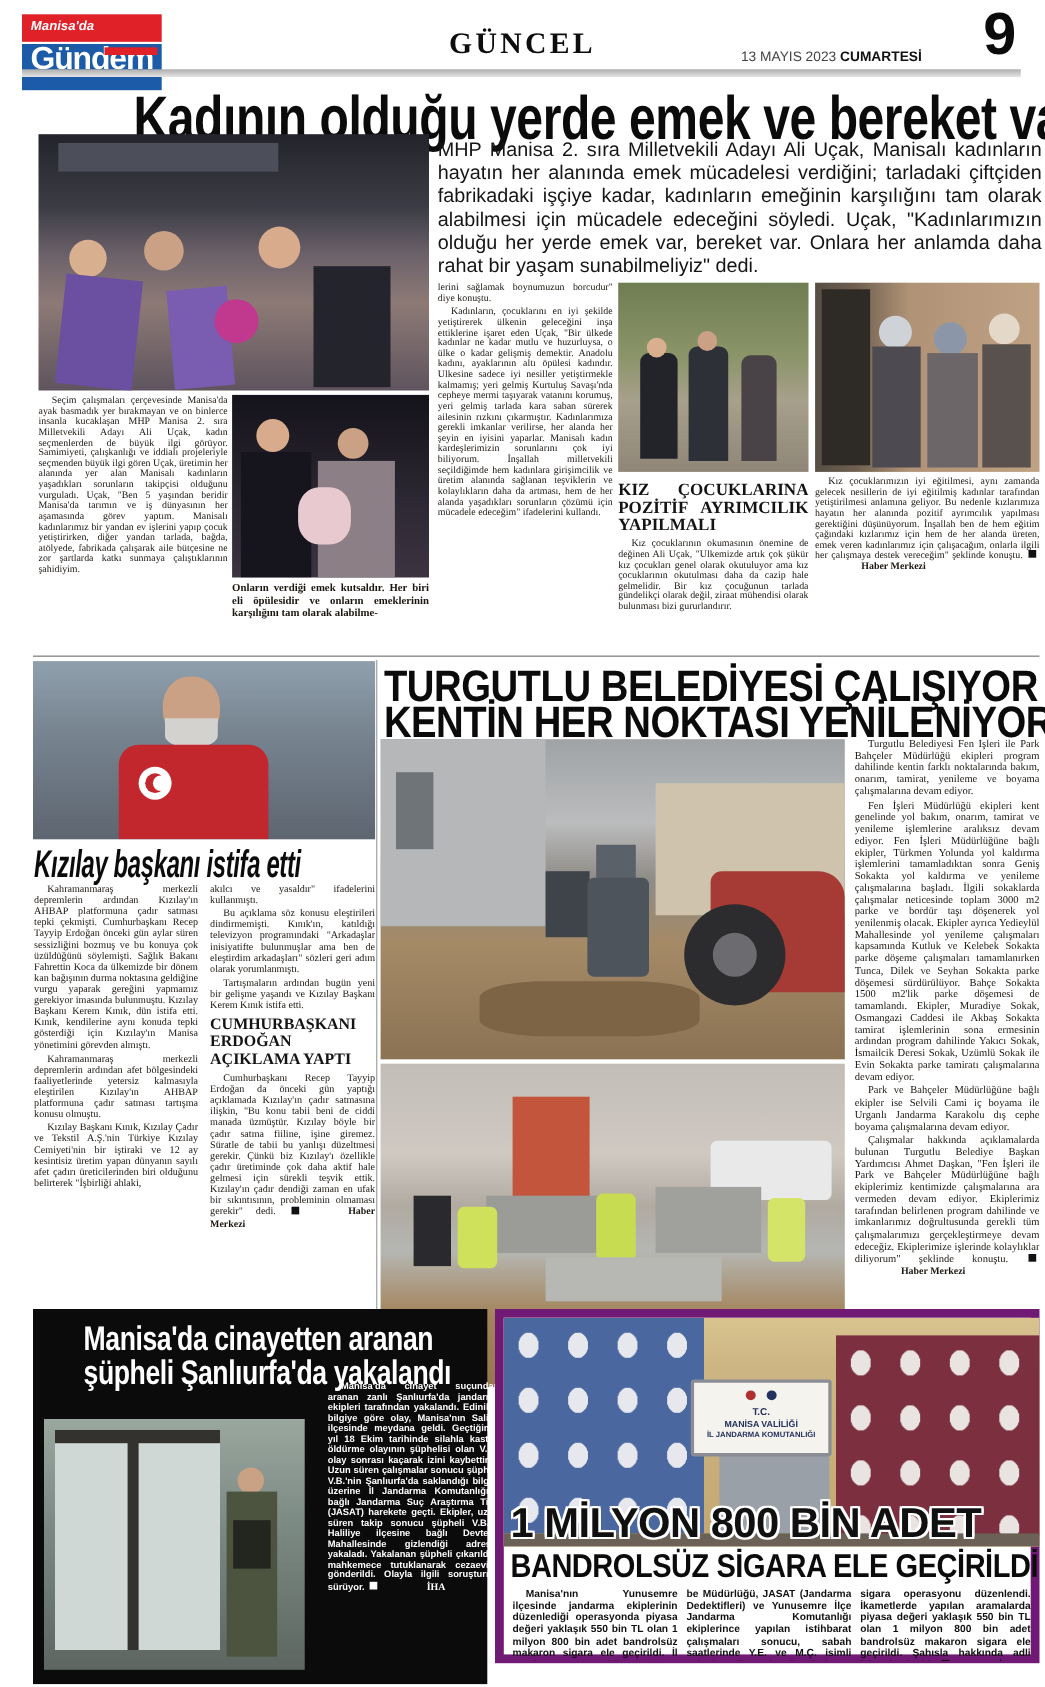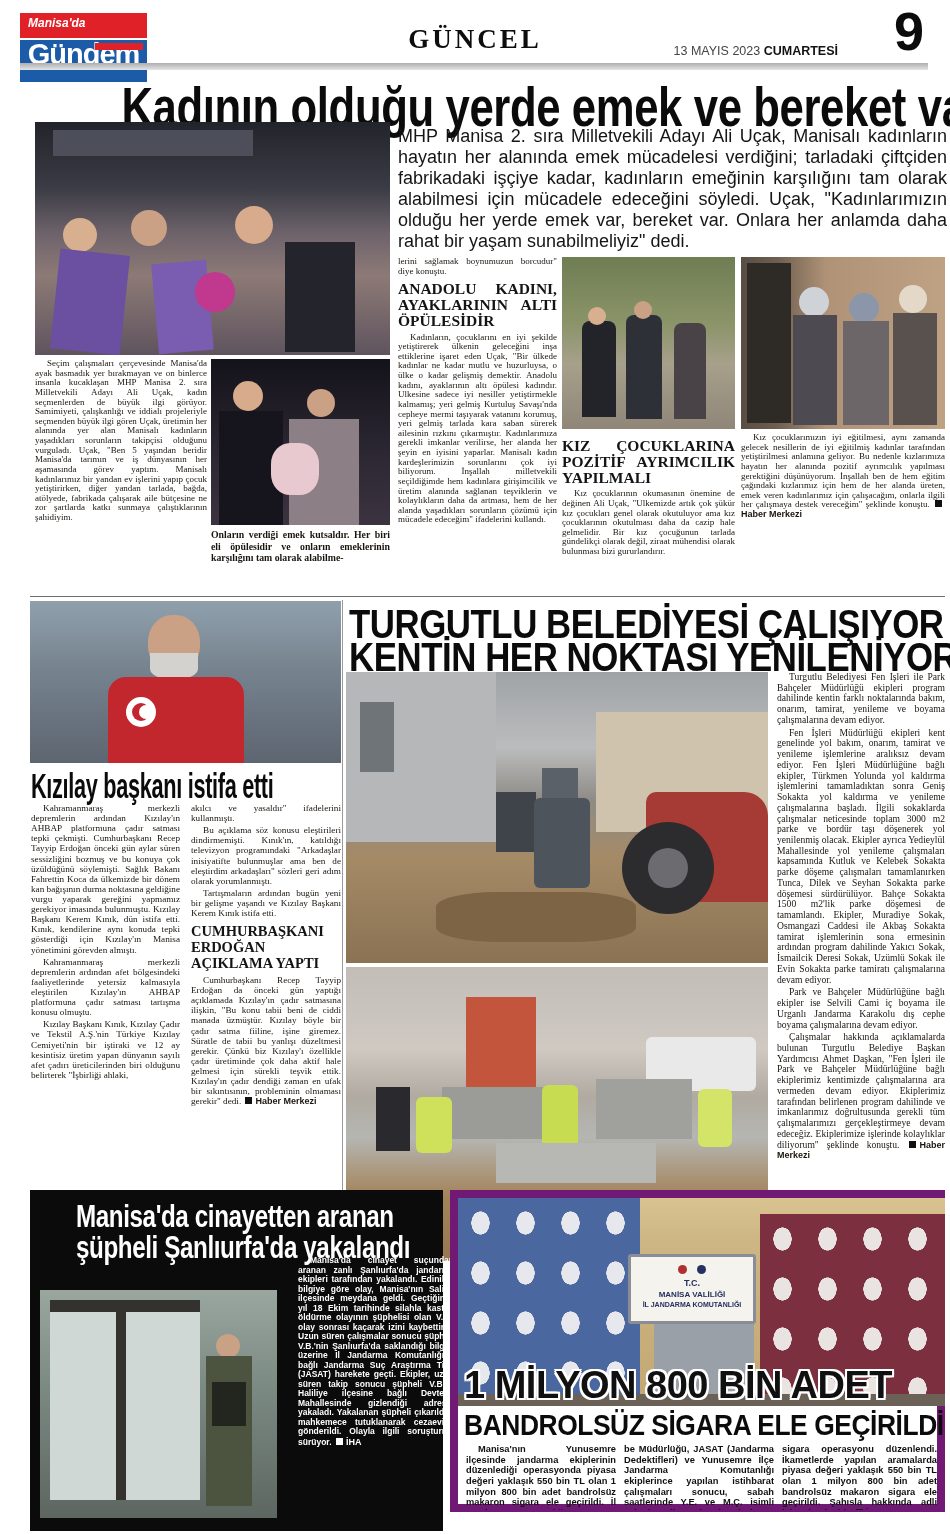--- a/index.html
+++ b/index.html
@@ -15,21 +15,21 @@
   .jtext{position:absolute;text-align:justify;overflow:hidden;color:#1b150f;}
   .jtext p{margin:0 0 2px 0;}
   .ind{text-indent:12px;}
   .a1col{font-size:9px;line-height:1.07;}
   .kzcol{font-size:9.2px;line-height:1.1;}
   .tgcol{font-size:9.6px;line-height:1.12;}
   h3.subhead{font-family:"Liberation Serif",serif;font-weight:bold;font-size:15.5px;line-height:1.04;margin:5px 0 3px 0;color:#141414;}
   h4.kzsub{font-family:"Liberation Serif",serif;font-weight:bold;font-size:14.5px;line-height:1.1;margin:6px 0 3px 0;color:#141414;}
   .sq{display:inline-block;width:7px;height:7px;background:#111;margin:0 3px 0 2px;}
   .sqw{display:inline-block;width:7px;height:7px;background:#fff;margin:0 3px 0 2px;}
-  .bysans{font-family:Liberation Sans, sans-serif;font-weight:bold;font-size:9px;}
+  .bysans{font-family:Liberation Serif, serif;font-weight:bold;font-size:9px;margin-left:42px;}
   .sansbody{font-family:"Liberation Sans",sans-serif;font-weight:bold;}
   .rule{position:absolute;background:#6d6d6d;}
 </style>
 </head>
 <body>
 
 <div id="page">
 
   <div class="abs" style="left:20px;top:13px;width:123px;height:69px;">
     <div class="abs" style="left:0;top:0;width:127px;height:25px;background:#e02128;">
@@ -84,21 +84,20 @@
     <div class="s" style="left:78px;top:60px;width:70px;height:106px;background:#8d7f86;"></div>
     <div class="s" style="left:60px;top:84px;width:48px;height:52px;border-radius:40%;background:#e8c9cf;"></div>
   </div>
 
   <div class="jtext" style="left:211px;top:529px;width:179px;height:60px;font:bold 9.8px/1.18 'Liberation Serif',serif;">
     <p style="margin:0;">Onların verdiği emek kutsaldır. Her biri eli öpülesidir ve onların emeklerinin karşılığını tam olarak alabilme-</p>
   </div>
 
   <div class="jtext a1col" style="left:398px;top:257px;width:159px;height:338px;">
     <p>lerini sağlamak boynumuzun borcudur" diye konuştu.</p>
-    <h3 class="subhead">ANADOLU KADINI, AYAKLARININ ALTI ÖPÜLESİDİR</h3>
     <p class="ind">Kadınların, çocuklarını en iyi şekilde yetiştirerek ülkenin geleceğini inşa ettiklerine işaret eden Uçak, "Bir ülkede kadınlar ne kadar mutlu ve huzurluysa, o ülke o kadar gelişmiş demektir. Anadolu kadını, ayaklarının altı öpülesi kadındır. Ulkesine sadece iyi nesiller yetiştirmekle kalmamış; yeri gelmiş Kurtuluş Savaşı'nda cepheye mermi taşıyarak vatanını korumuş, yeri gelmiş tarlada kara saban sürerek ailesinin rızkını çıkarmıştır. Kadınlarımıza gerekli imkanlar verilirse, her alanda her şeyin en iyisini yaparlar. Manisalı kadın kardeşlerimizin sorunlarını çok iyi biliyorum. İnşallah milletvekili seçildiğimde hem kadınlara girişimcilik ve üretim alanında sağlanan teşviklerin ve kolaylıkların daha da artması, hem de her alanda yaşadıkları sorunların çözümü için mücadele edeceğim" ifadelerini kullandı.</p>
   </div>
 
   <div class="ph" style="left:562px;top:257px;width:173px;height:172px;background:linear-gradient(180deg,#6f7d52 0%,#8a9468 38%,#a7a08b 62%,#8f8678 100%);">
     <div class="s" style="left:20px;top:64px;width:34px;height:96px;background:#23242a;border-radius:8px 8px 0 0;"></div>
     <div class="s" style="left:64px;top:58px;width:36px;height:104px;background:#2e3038;border-radius:8px 8px 0 0;"></div>
     <div class="s" style="left:112px;top:66px;width:32px;height:96px;background:#494347;border-radius:8px 8px 0 0;"></div>
     <div class="s" style="left:26px;top:50px;width:18px;height:18px;border-radius:50%;background:#d9b08f;"></div>
     <div class="s" style="left:72px;top:44px;width:18px;height:18px;border-radius:50%;background:#caa184;"></div>
   </div>
@@ -129,21 +128,21 @@
   <div class="ph" style="left:30px;top:601px;width:311px;height:162px;background:linear-gradient(180deg,#8fa0ac 0%,#76838f 42%,#5d6570 100%);">
     <div class="s" style="left:118px;top:14px;width:52px;height:58px;border-radius:46%;background:#caa184;"></div>
     <div class="s" style="left:120px;top:52px;width:48px;height:26px;border-radius:0 0 40% 40%;background:#d4d2cf;"></div>
     <div class="s" style="left:78px;top:76px;width:136px;height:86px;border-radius:18px 18px 0 0;background:#c1272d;"></div>
     <div class="s" style="left:96px;top:96px;width:30px;height:30px;border-radius:50%;background:#fff;">
       <div class="s" style="left:6px;top:6px;width:18px;height:18px;border-radius:50%;background:#c1272d;"></div>
       <div class="s" style="left:13px;top:8px;width:14px;height:14px;border-radius:50%;background:#fff;"></div>
     </div>
   </div>
 
-  <div class="abs" style="left:31px;top:766px;">
+  <div class="abs" style="left:31px;top:766px;font-style:italic;">
     <span class="cond" style="font-size:35px;transform:scaleX(0.62);">Kızılay başkanı istifa etti</span>
   </div>
 
   <div class="jtext kzcol" style="left:31px;top:803px;width:149px;height:384px;">
     <p class="ind">Kahramanmaraş merkezli depremlerin ardından Kızılay'ın AHBAP platformuna çadır satması tepki çekmişti. Cumhurbaşkanı Recep Tayyip Erdoğan önceki gün aylar süren sessizliğini bozmuş ve bu konuya çok üzüldüğünü söylemişti. Sağlık Bakanı Fahrettin Koca da ülkemizde bir dönem kan bağışının durma noktasına geldiğine vurgu yaparak gereğini yapmamız gerekiyor imasında bulunmuştu. Kızılay Başkanı Kerem Kınık, dün istifa etti. Kınık, kendilerine aynı konuda tepki gösterdiği için Kızılay'ın Manisa yönetimini görevden almıştı.</p>
     <p class="ind">Kahramanmaraş merkezli depremlerin ardından afet bölgesindeki faaliyetlerinde yetersiz kalmasıyla eleştirilen Kızılay'ın AHBAP platformuna çadır satması tartışma konusu olmuştu.</p>
     <p class="ind">Kızılay Başkanı Kınık, Kızılay Çadır ve Tekstil A.Ş.'nin Türkiye Kızılay Cemiyeti'nin bir iştiraki ve 12 ay kesintisiz üretim yapan dünyanın sayılı afet çadırı üreticilerinden biri olduğunu belirterek "İşbirliği ahlaki,</p>
   </div>
 
   <div class="jtext kzcol" style="left:191px;top:803px;width:150px;height:384px;">

